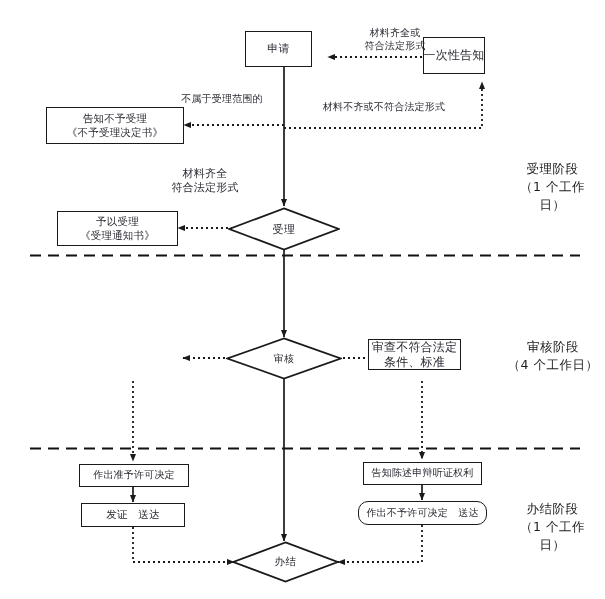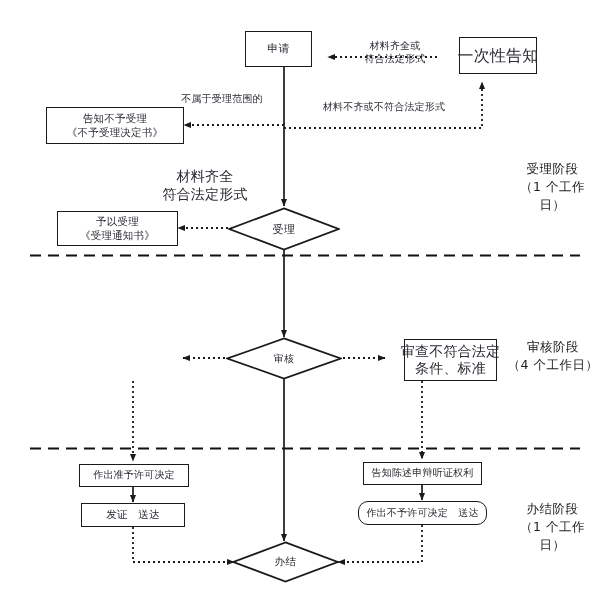--- a/index.html
+++ b/index.html
@@ -165,21 +165,21 @@
 
     <g>
       <path d="M 422,525 L 422,562 L 338,562" fill="none" stroke="#1a1a1a" stroke-width="1.8" stroke-dasharray="2 3" marker-end="url(#ah-dot)"></path>
     </g>
   </svg>
 
   <div class="node" style="left:245px; top:31px; width:67px; height:36px; font-size:11px;">
     <span class="ln">申请</span>
   </div>
 
-  <div class="node" style="left:459px; top:37px; width:78px; height:37px; font-size:16px;">
+  <div class="node" style="left:423px; top:37px; width:62px; height:37px; font-size:12px;">
     <span class="ln">一次性告知</span>
   </div>
 
   <div class="node" style="left:46px; top:107px; width:138px; height:37px; font-size:10.5px;">
     <span class="ln">告知不予受理</span>
     <span class="ln">《不予受理决定书》</span>
   </div>
 
   <div class="node" style="left:57px; top:211px; width:121px; height:35px; font-size:10.5px;">
     <span class="ln">予以受理</span>
@@ -194,21 +194,21 @@
   </div>
 
 
   <div class="diamond" style="left:226px; top:337px; width:116px; height:43px;">
     <svg viewBox="0 0 116 43" preserveAspectRatio="none" xmlns="http://www.w3.org/2000/svg">
       <polygon points="58,1.4 114.6,21.5 58,41.6 1.4,21.5" fill="#ffffff" stroke="#1a1a1a" stroke-width="1.7"></polygon>
     </svg>
     <span class="dtext" style="font-size:10px;">审核</span>
   </div>
 
-  <div class="node" style="left:404px; top:339px; width:93px; height:42px; font-size:14px;">
+  <div class="node" style="left:368px; top:339px; width:93px; height:31px; font-size:12px;">
     <span class="ln">审查不符合法定</span>
     <span class="ln">条件、标准</span>
   </div>
 
   <div class="node" style="left:79px; top:464px; width:110px; height:23px; font-size:10px;text-align:right;">
     <span class="ln">作出准予许可决定</span>
   </div>
 
   <div class="node" style="left:81px; top:503px; width:104px; height:24px; font-size:10.5px;">
     <span class="ln">发证　送达</span>
@@ -222,34 +222,34 @@
     <span class="ln">作出不予许可决定　送达</span>
   </div>
 
   <div class="diamond" style="left:232px; top:541px; width:107px; height:42px;">
     <svg viewBox="0 0 107 42" preserveAspectRatio="none" xmlns="http://www.w3.org/2000/svg">
       <polygon points="53.5,1.4 105.6,21 53.5,40.6 1.4,21" fill="#ffffff" stroke="#1a1a1a" stroke-width="1.7"></polygon>
     </svg>
     <span class="dtext" style="font-size:10.5px;">办结</span>
   </div>
 
-  <div class="edge-label" style="left:340px; top:26px; width:110px; font-size:10px;margin-top:13px;">
+  <div class="edge-label" style="left:340px; top:26px; width:110px; font-size:10px;">
     <span class="ln">材料齐全或</span>
     <span class="ln">符合法定形式</span>
   </div>
 
   <div class="edge-label" style="left:167px; top:92px; width:110px; font-size:10px;">
     <span class="ln">不属于受理范围的</span>
   </div>
 
   <div class="edge-label" style="left:294px; top:100px; width:180px; font-size:10px;">
     <span class="ln">材料不齐或不符合法定形式</span>
   </div>
 
-  <div class="edge-label" style="left:150px; top:167px; width:110px; font-size:14px;">
+  <div class="edge-label" style="left:150px; top:167px; width:110px; font-size:11px;">
     <span class="ln">材料齐全</span>
     <span class="ln">符合法定形式</span>
   </div>
 
   <div class="stage-label" style="left:505px; top:160px; width:95px; font-size:12.5px;">
     <span class="ln">受理阶段</span>
     <span class="ln">（1 个工作</span>
     <span class="ln">日）</span>
   </div>
 

